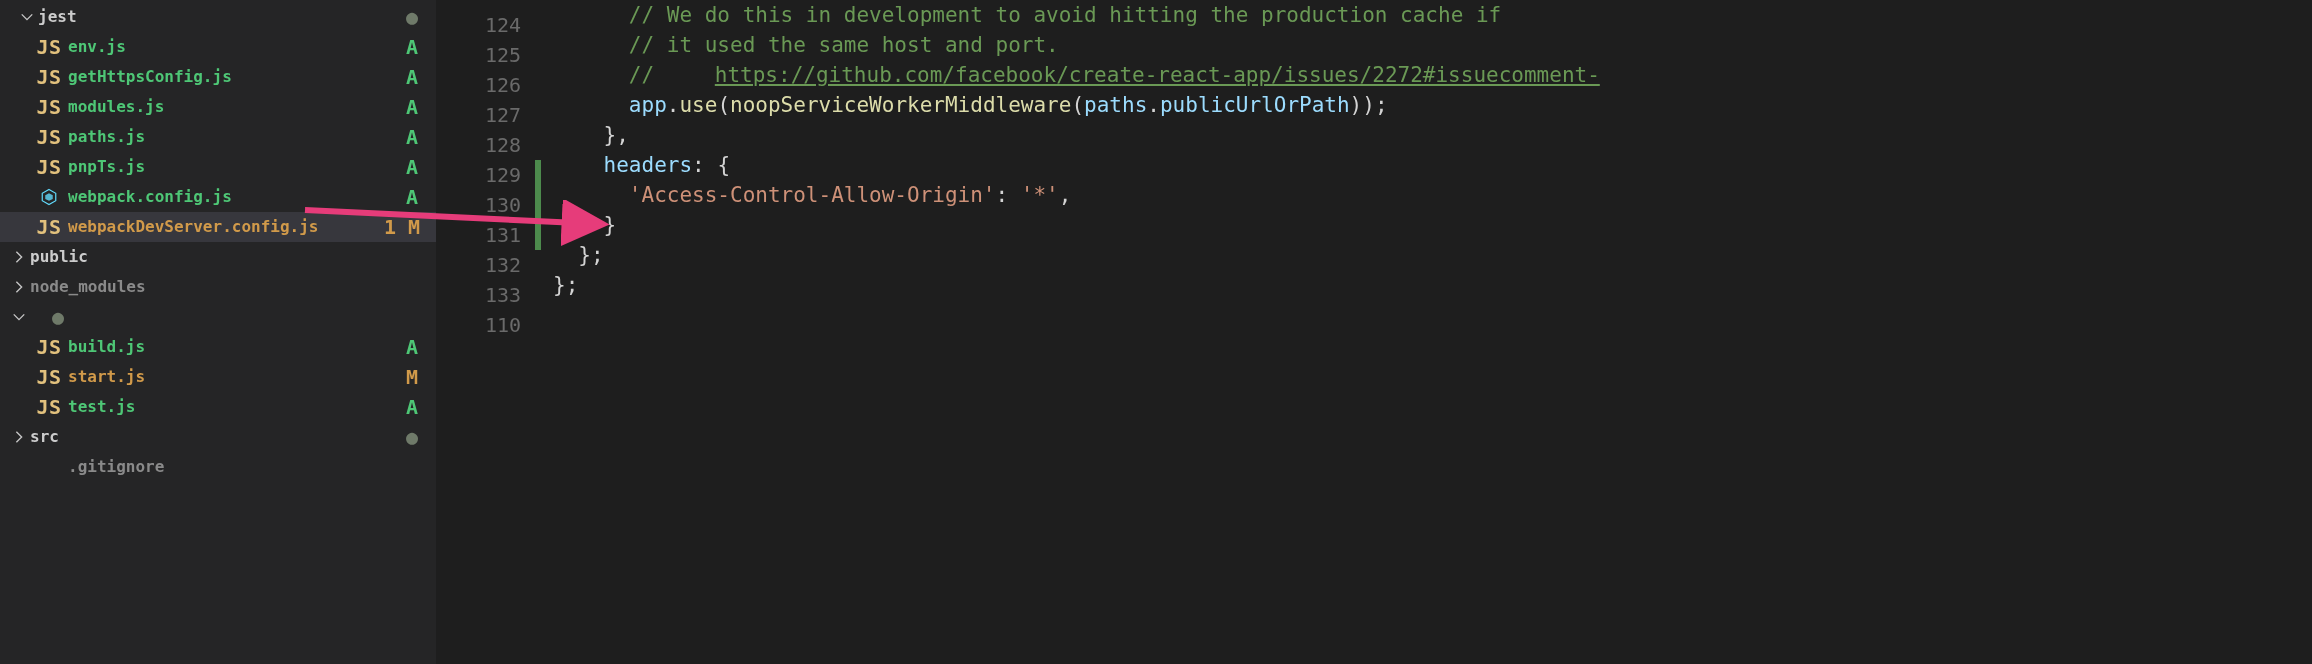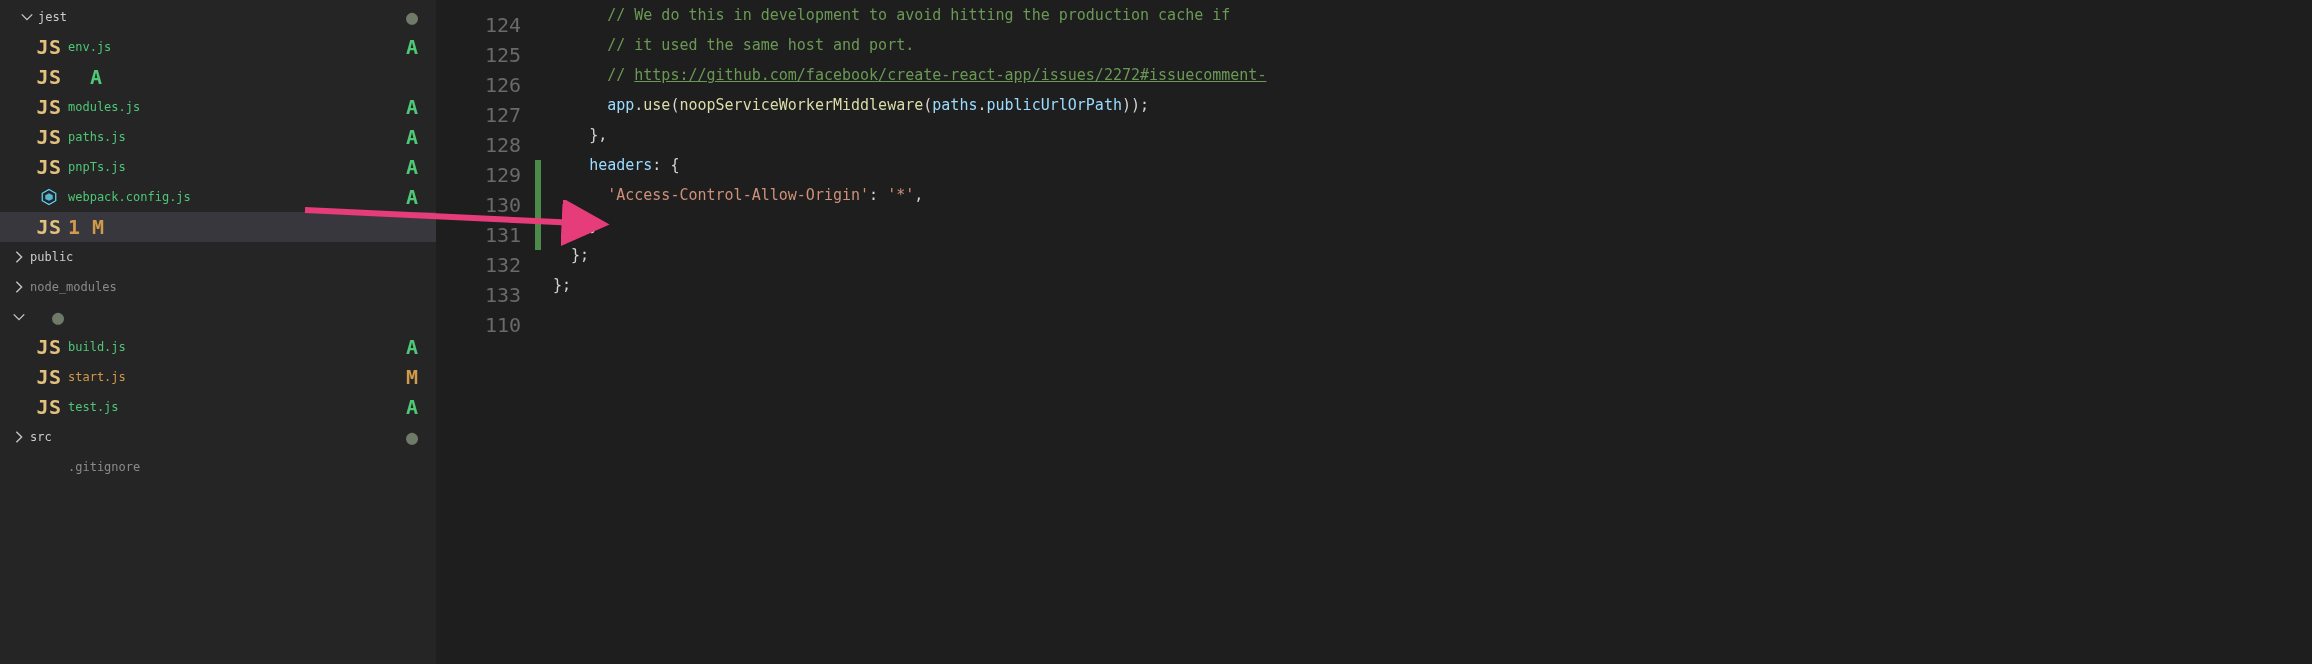--- a/index.html
+++ b/index.html
@@ -33,21 +33,21 @@
     display: inline-flex; justify-content:center; align-items:center;
     width: 18px; height: 18px; margin-right: 2px;
     color: #c5c5c5;
   }
   .chev svg { width:14px; height:14px; }
   .icon { display:inline-flex; width:22px; height:22px; align-items:center; justify-content:center; margin-right:8px; }
   .js-icon { color:#e2c17d; font-weight:700; font-size:20px; letter-spacing:0.5px; }
   .wp-icon { color:#61dafb; }
   .indent-1 { padding-left: 10px; }
   .indent-2 { padding-left: 18px; }
-  .row-name { font-size:12px; }
+  .row-name { font-size:16px;font-weight:bold; }
   .status {
     width: 34px; text-align: right; font-weight: 600;
   }
   .st-A { color:#4ec776; }
   .st-M { color:#d19a4a; }
   .st-dot { color:#6f7a69; }
   .label.name-green { color:#4ec776; }
   .label.name-mod { color:#d19a4a; }
   .label.name-dim { color:#8a8a8a; }
   .label.name-norm { color:#cccccc; }
@@ -64,25 +64,25 @@
     text-align: right;
     color: #6a6a6a;
     background: #1e1e1e;
     position: relative;
   }
   .gutter .ln { height:30px; line-height:30px; padding-right: 20px; font-size:20px; position:relative; }
   .gutter .ln.mod::after {
     content:""; position:absolute; right:0; top:0; width:6px; height:100%; background:#4c8a4c;
   }
   .code {
-    flex: 1; padding-left: 12px; white-space:pre; font-size:15px;
+    flex: 1; padding-left: 12px; white-space:pre; font-size:21px;
   }
   .code .cl { height:30px; line-height:30px; }
   .tok-comment { color:#6a9955; }
-  .tok-comment-link { color:#6a9955; text-decoration: underline; }
+  .tok-comment-link { color:#6a9955; text-decoration: underline; margin-left: 48px; }
   .tok-var { color:#9cdcfe; }
   .tok-key { color:#9cdcfe; }
   .tok-func { color:#dcdcaa; }
   .tok-plain { color:#d4d4d4; }
   .tok-str { color:#ce9178; }
   .tok-punct { color:#d4d4d4; }
   .arrow {
     position:absolute;
     left: 300px;
     top: 200px;
@@ -104,20 +104,21 @@
     </div>
     <div class="tree-row indent-2">
       <span class="chev"></span>
       <span class="icon js-icon">JS</span>
       <span class="label row-name name-green">env.js</span>
       <span class="status st-A">A</span>
     </div>
     <div class="tree-row indent-2">
       <span class="chev"></span>
       <span class="icon js-icon">JS</span>
+      <span class="label row-name name-green">getHttpsConfig.js</span>
       <span class="status st-A">A</span>
     </div>
     <div class="tree-row indent-2">
       <span class="chev"></span>
       <span class="icon js-icon">JS</span>
       <span class="label row-name name-green">modules.js</span>
       <span class="status st-A">A</span>
     </div>
     <div class="tree-row indent-2">
       <span class="chev"></span>
@@ -138,20 +139,21 @@
           <path d="M12 2 L21 7 L21 17 L12 22 L3 17 L3 7 Z" fill="none" stroke="currentColor" stroke-width="1.6"></path>
           <path d="M12 7 L17 9.5 L17 14.5 L12 17 L7 14.5 L7 9.5 Z" fill="currentColor" opacity="0.8"></path>
         </svg>
       </span>
       <span class="label row-name name-green">webpack.config.js</span>
       <span class="status st-A">A</span>
     </div>
     <div class="tree-row indent-2 selected">
       <span class="chev"></span>
       <span class="icon js-icon">JS</span>
+      <span class="label row-name name-mod">webpackDevServer.config.js</span>
       <span class="status st-M">1&nbsp;M</span>
     </div>
     <div class="tree-row indent-1">
       <span class="chev">
         <svg viewBox="0 0 16 16" style="transform:rotate(-90deg)">
           <path d="M2 5 L8 11 L14 5" fill="none" stroke="currentColor" stroke-width="1.6"></path>
         </svg>
       </span>
       <span class="label row-name name-norm">public</span>
       <span class="status"></span>

